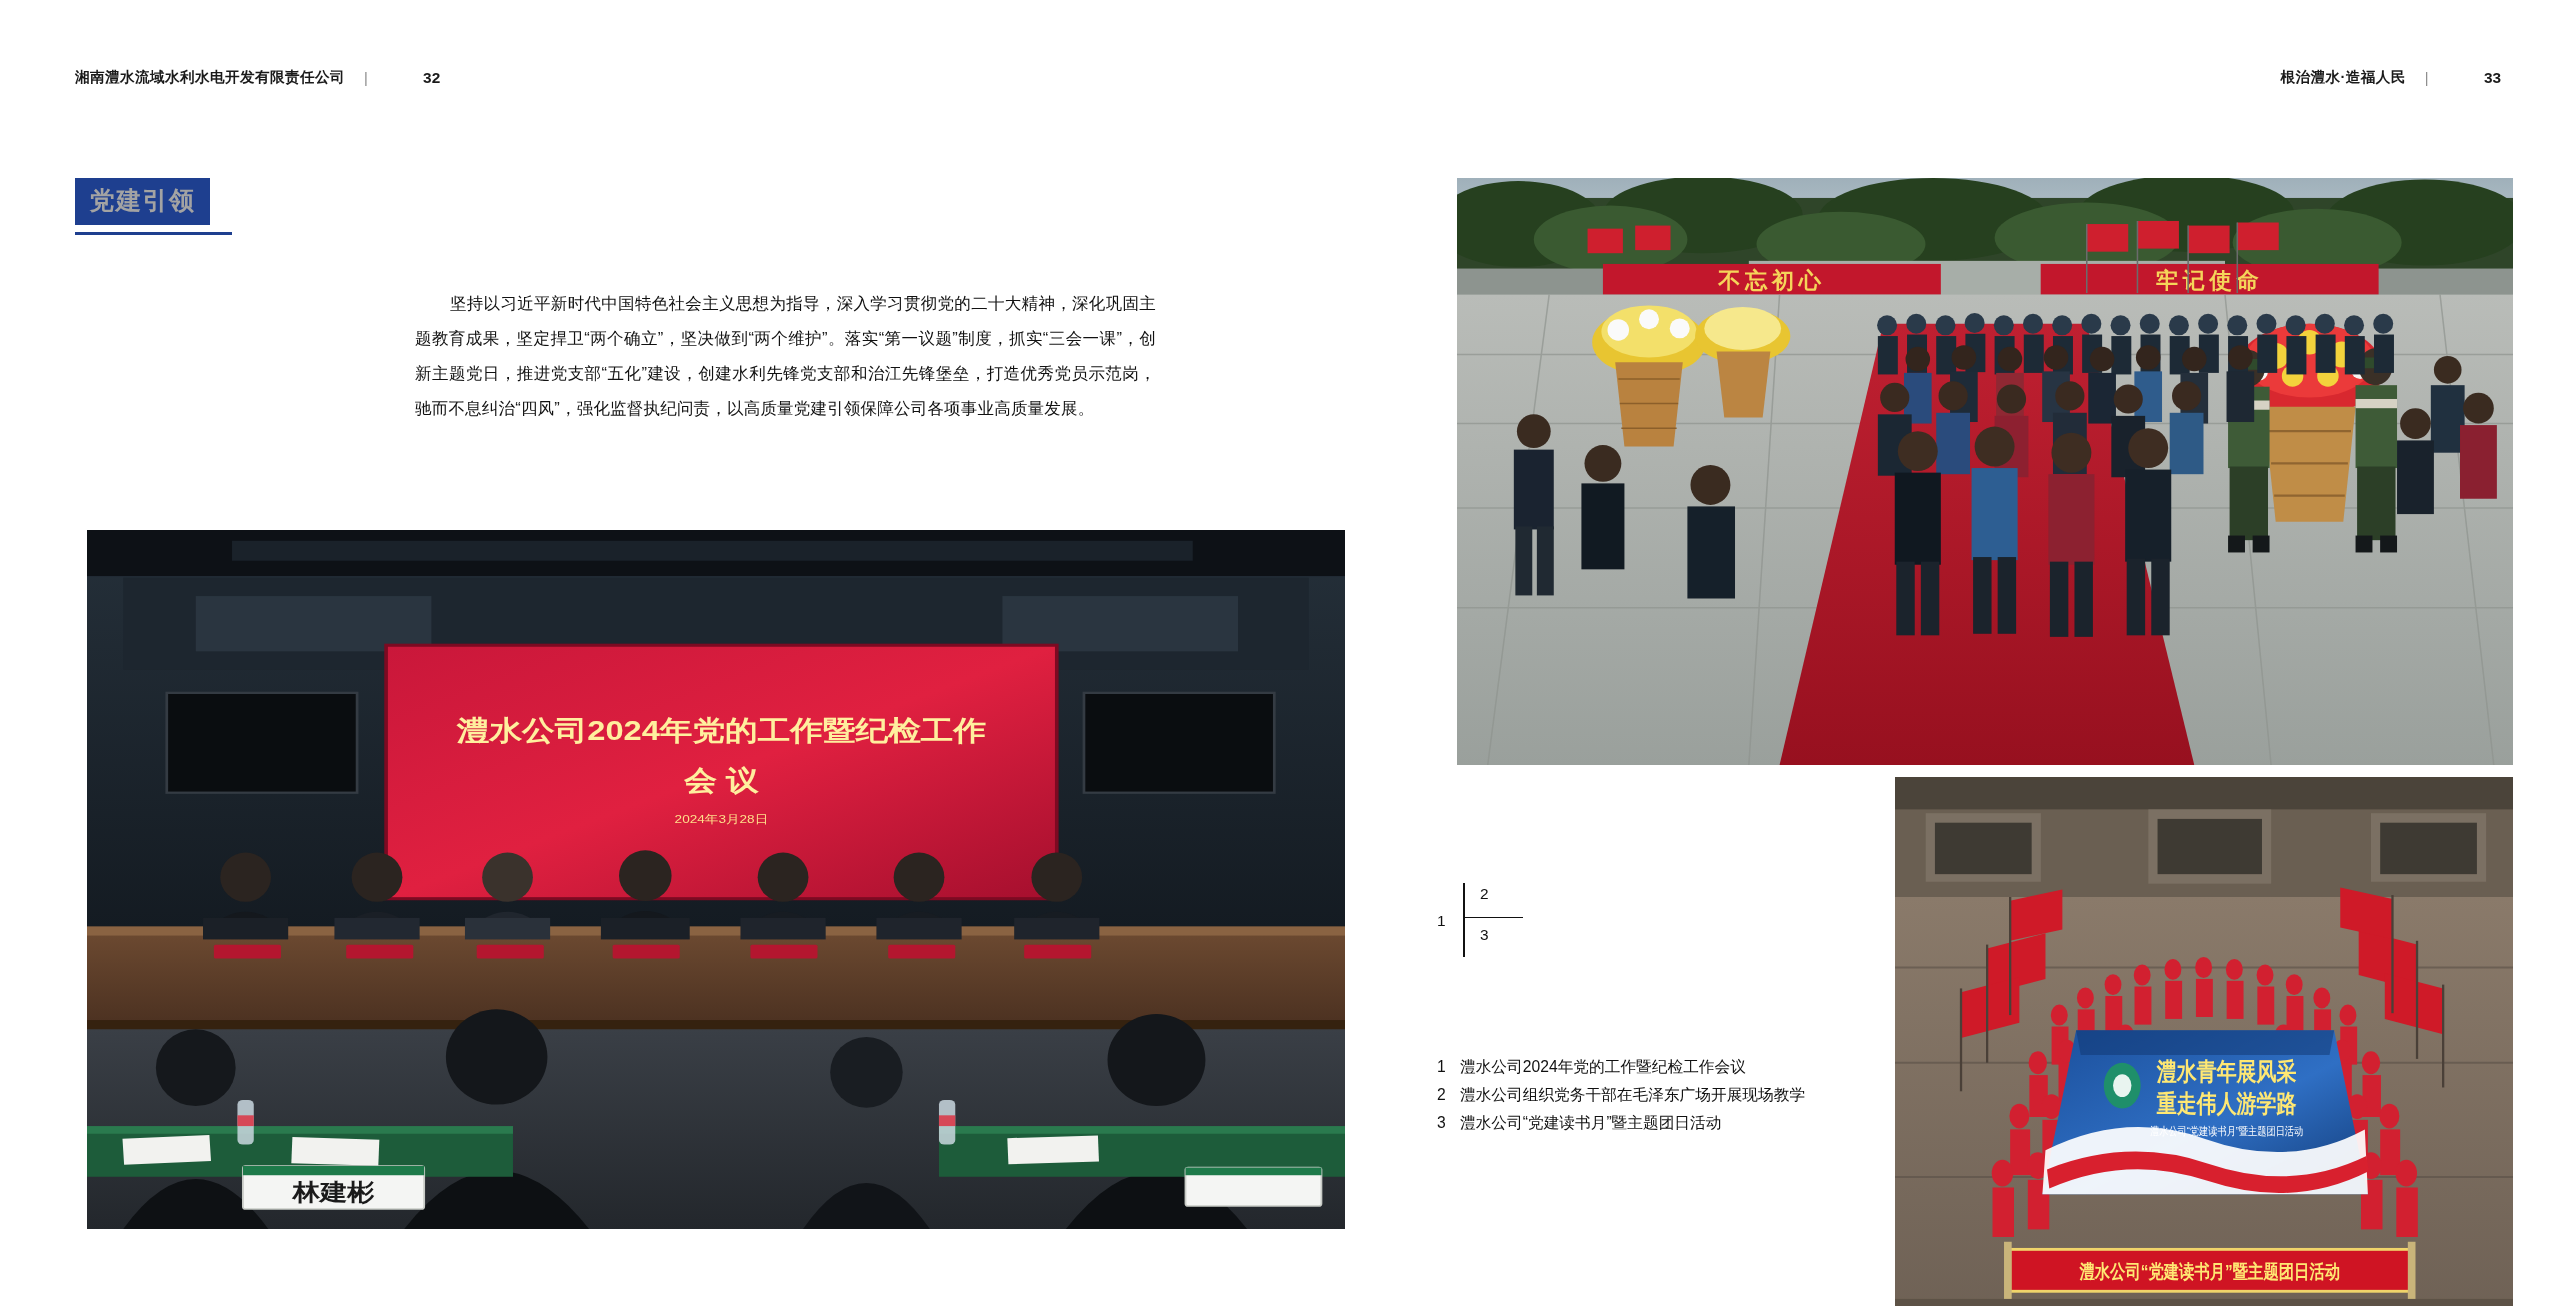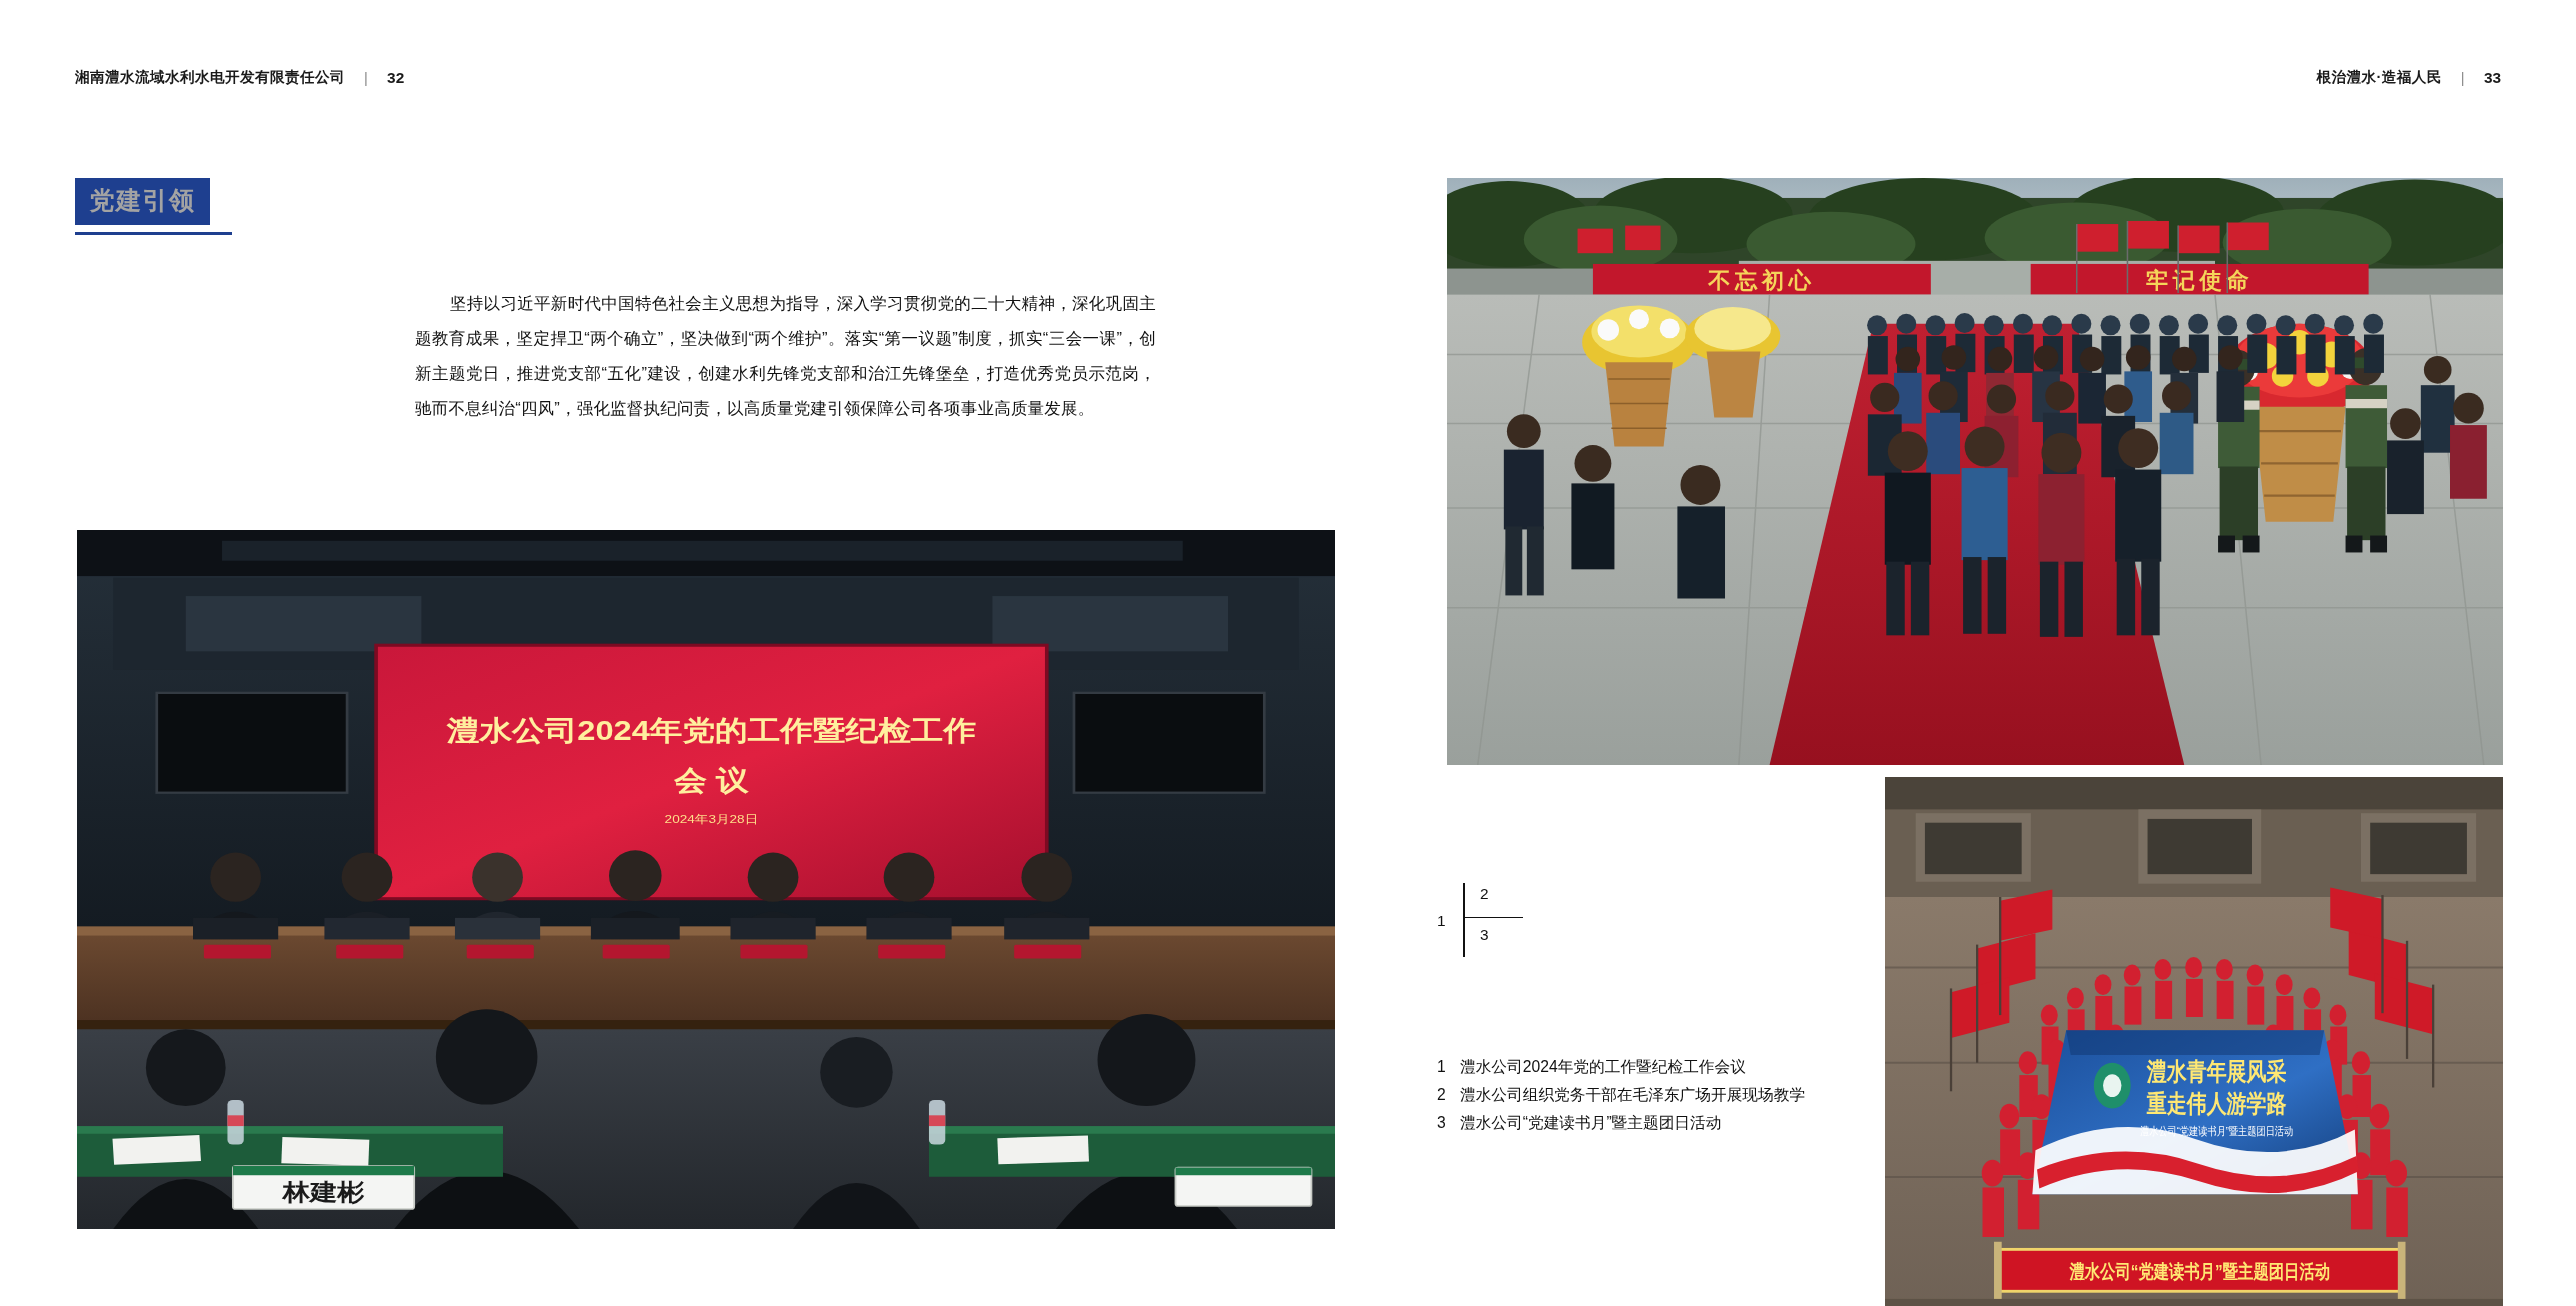--- a/index.html
+++ b/index.html
@@ -32,20 +32,21 @@
   .runhead-left { left: 75px; }
   .runhead-right { right: 75px; }
   .runhead .sep {
     color: #8a8a8a;
     font-weight: 400;
   }
   .runhead .pg {
     font-size: 15.4px;
     font-weight: 700;
     letter-spacing: 0;
+    margin-left: 36px;
   }
 
   
   .section-badge {
     position: absolute;
     left: 75px;
     top: 178px;
     background: #1e3f8f;
     color: #a3a3a3;
     font-size: 25px;
@@ -76,20 +77,21 @@
     color: #111;
     letter-spacing: 0.2px;
     text-indent: 35px;
   }
 
   
   .photo {
     position: absolute;
     overflow: hidden;
     background: #a16207;
+    margin-left: 10px;
   }
   .photo-1 { left: 77px;  top: 530px;  width: 1258px; height: 699px; }
   .photo-2 { left: 1447px; top: 178px;  width: 1056px; height: 587px; }
   .photo-3 { left: 1885px; top: 777px; width: 618px;  height: 560px; }
 
   .photo svg { display: block; width: 100%; height: 100%; }
 
   
   .fig-key {
     position: absolute;

